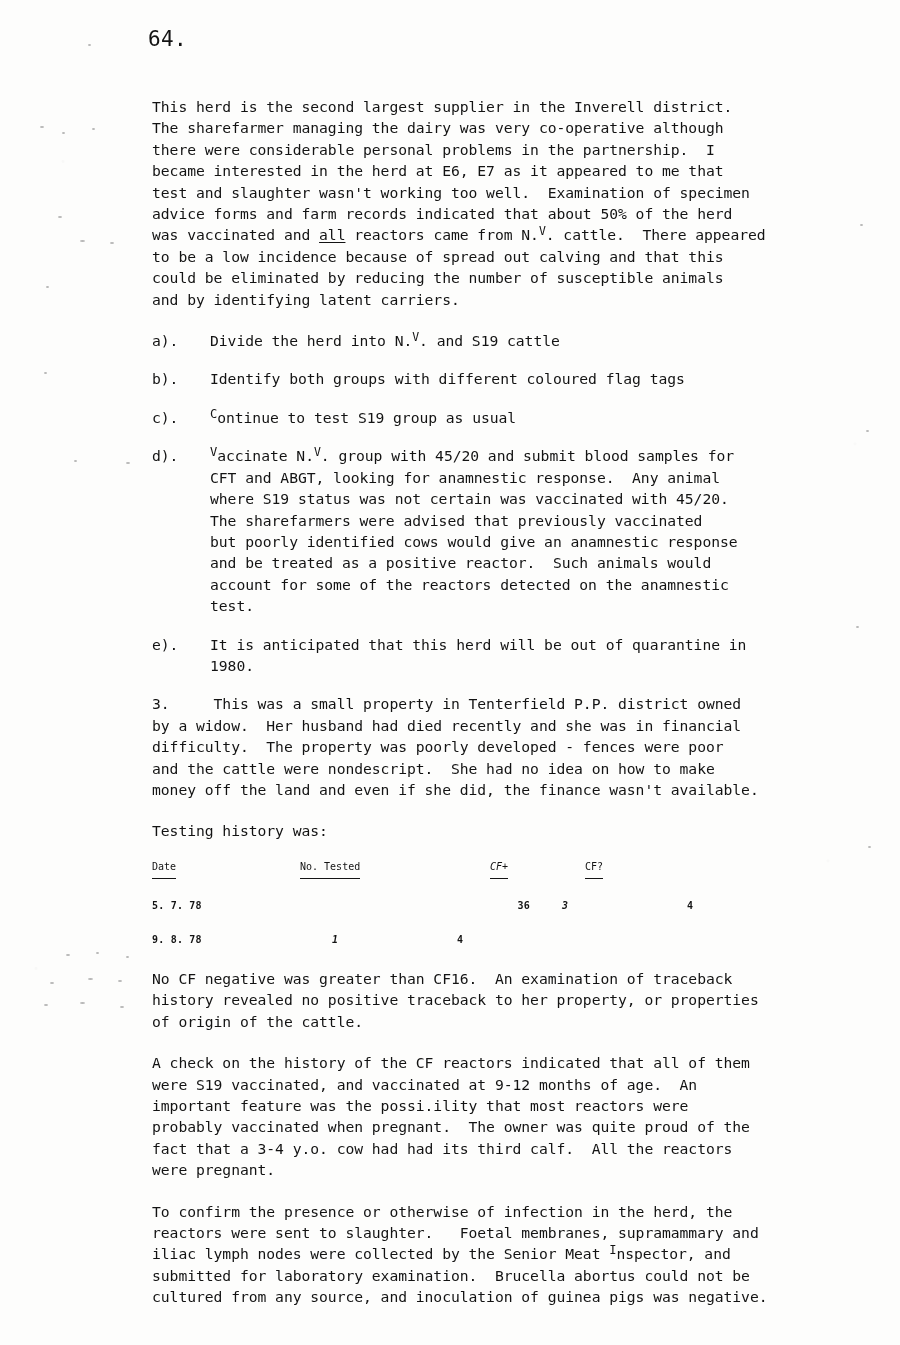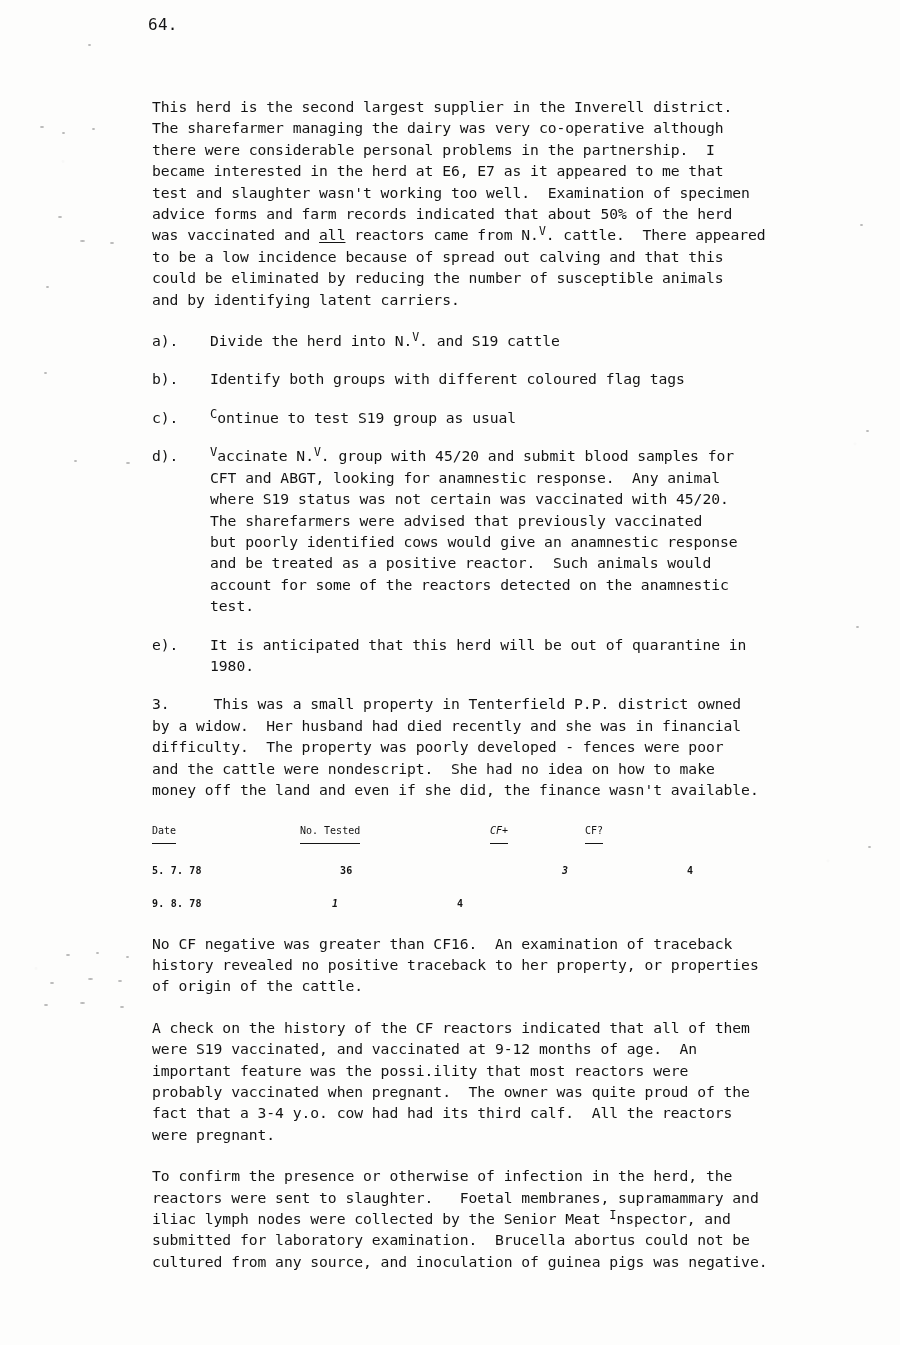--- a/index.html
+++ b/index.html
@@ -25,22 +25,22 @@
     background:
       radial-gradient(circle at 7% 12%, rgba(0,0,0,0.020) 0 1px, transparent 2px),
       radial-gradient(circle at 4% 72%, rgba(0,0,0,0.018) 0 1px, transparent 2px),
       radial-gradient(circle at 95% 33%, rgba(0,0,0,0.015) 0 1px, transparent 2px),
       radial-gradient(circle at 92% 64%, rgba(0,0,0,0.015) 0 1px, transparent 2px);
   }
 
   .page-number {
     position: absolute;
     left: 148px;
-    top: 15px;
-    font-size: 16px;
+    top: 27px;
+    font-size: 21px;
     letter-spacing: 0.3px;
   }
 
   .body-col {
     position: absolute;
     left: 152px;
     top: 96px;
     width: 706px;
   }
 
@@ -90,21 +90,21 @@
     display: flex;
     font-size: 10px;
     line-height: 21.4px;
   }
   .trow.head { margin-bottom: 16px; }
   .trow.data { margin-bottom: 12px; font-weight: 700; letter-spacing: 0.2px; }
   .c-date   { width: 148px; flex: 0 0 148px; }
   .c-tested { width: 190px; flex: 0 0 190px; }
   .c-cfp    { width: 95px;  flex: 0 0 95px; font-style: italic; }
   .c-cfq    { width: 95px;  flex: 0 0 95px; }
-  .trow.data .c-tested { padding-left: 40px; }
+  .trow.data .c-tested { padding-left: 40px; text-align: right; }
   .trow.data .c-cfp    { padding-left: 32px; }
   .trow.data .c-cfq    { padding-left: 30px; }
   .hdr-u {
     display: inline-block;
     border-bottom: 1.5px solid #141414;
     padding-bottom: 1px;
   }
 
   .speck {
     position: absolute;
@@ -191,20 +191,21 @@
       <div class="content"><span>It is anticipated that this herd will be out of quarantine in
 1980.</span></div>
     </div>
 
     <div class="para">3.     This was a small property in Tenterfield P.P. district owned
 by a widow.  Her husband had died recently and she was in financial
 difficulty.  The property was poorly developed - fences were poor
 and the cattle were nondescript.  She had no idea on how to make
 money off the land and even if she did, the finance wasn't available.</div>
 
+    <div class="para tight">Testing history was:</div>
 
     <div class="table-wrap">
       <div class="trow head">
         <div class="c-date"><span class="hdr-u">Date</span></div>
         <div class="c-tested"><span class="hdr-u">No. Tested</span></div>
         <div class="c-cfp"><span class="hdr-u">CF+</span></div>
         <div class="c-cfq"><span class="hdr-u">CF?</span></div>
       </div>
 
       <div class="trow data">

